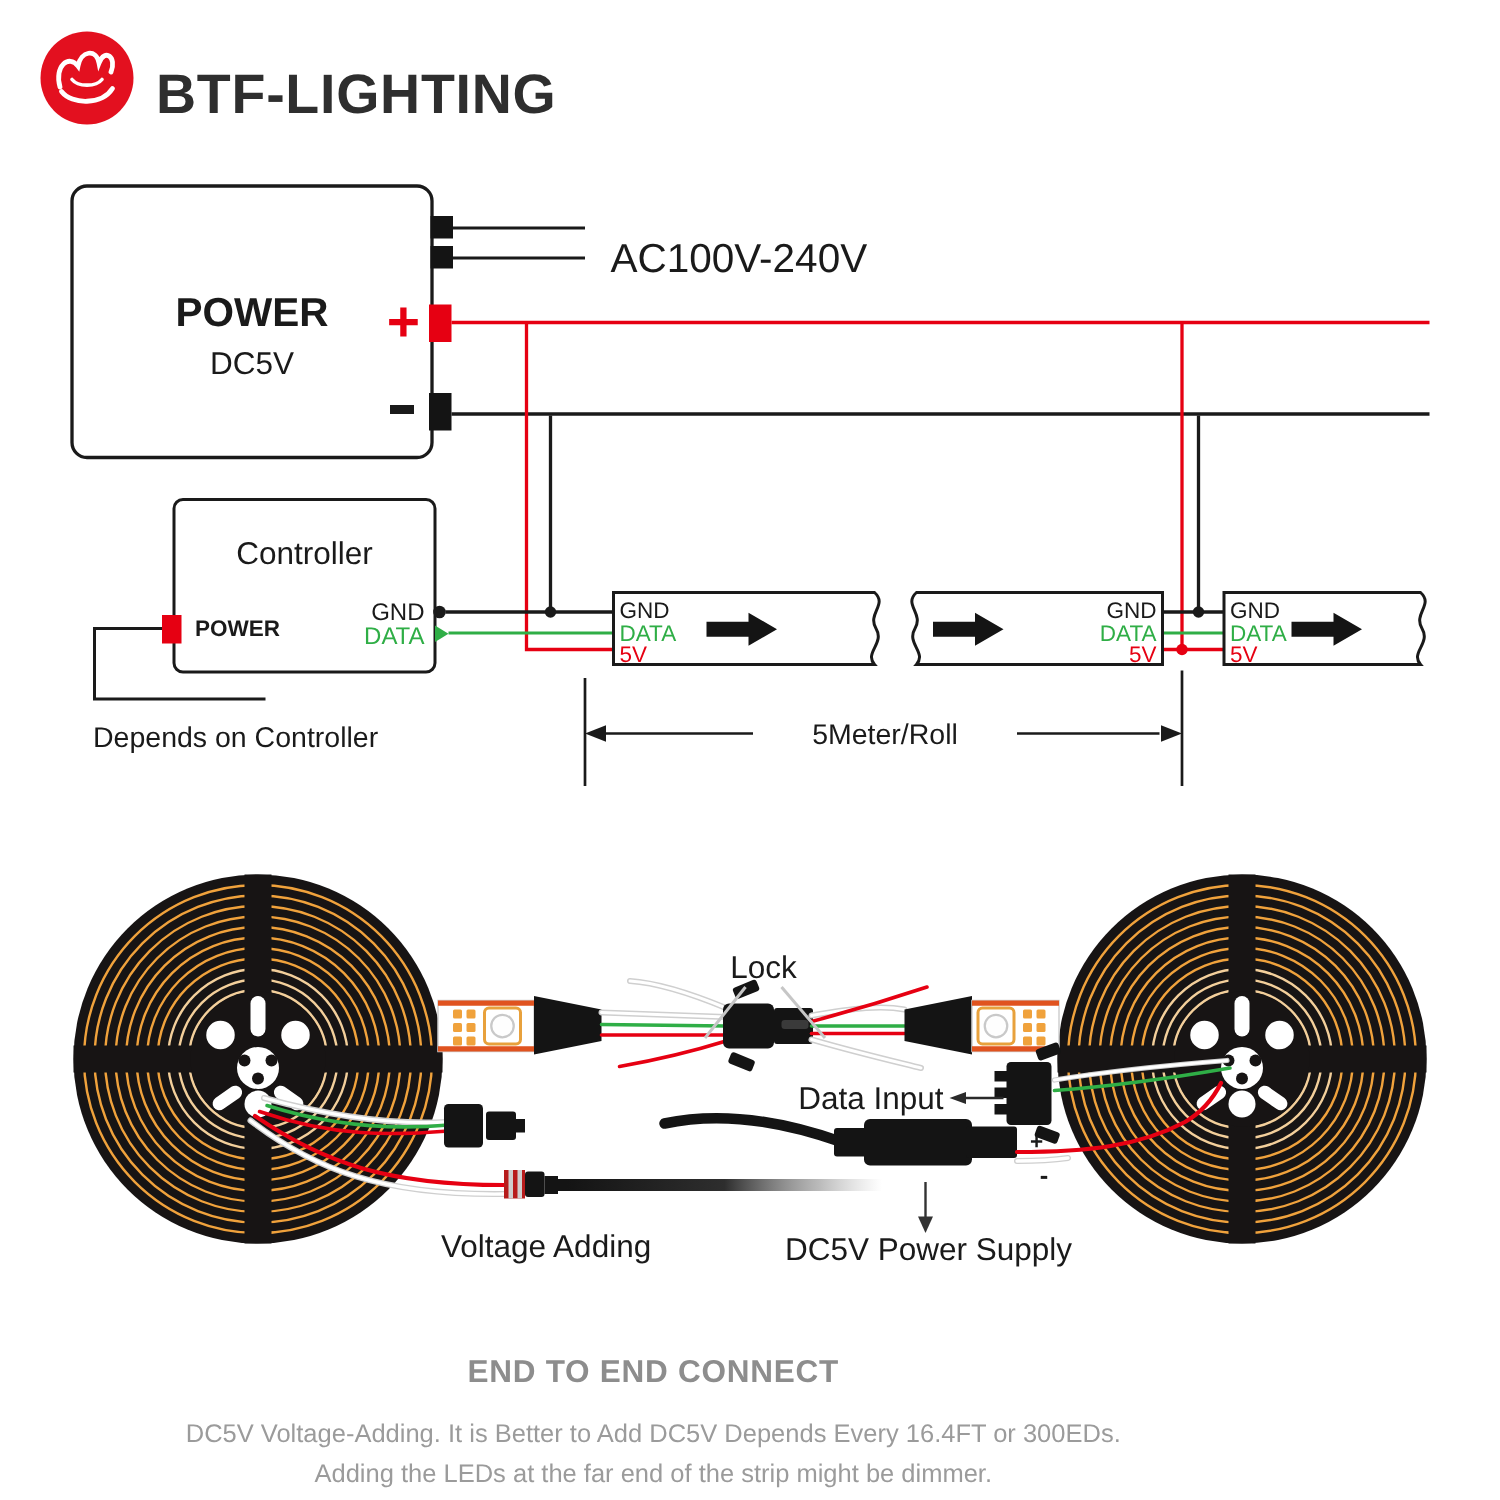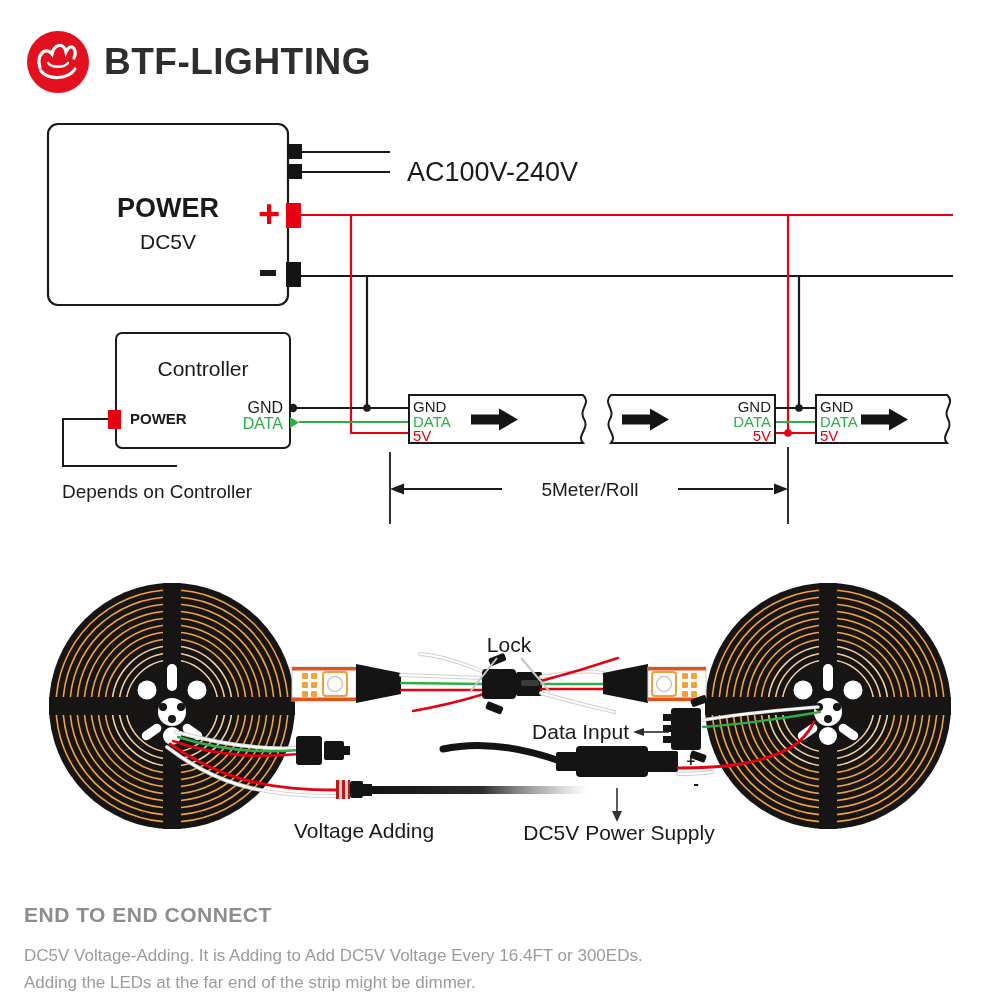--- a/index.html
+++ b/index.html
@@ -1,22 +1,22 @@
 <!DOCTYPE html>
 <html><head>
 <meta charset="utf-8">
 <style>
   html,body{margin:0;padding:0;background:#fff;}
   .page{position:relative;width:1000px;height:1000px;background:#fff;overflow:hidden;
         font-family:"Liberation Sans",sans-serif;}
-  .header{position:absolute;left:26px;top:30px;display:flex;align-items:center;gap:14px;}
+  .header{position:absolute;left:26px;top:20px;display:flex;align-items:flex-end;gap:14px;}
   .brand{font-size:37px;font-weight:700;color:#2e2e2e;letter-spacing:.5px;}
   .main-svg{position:absolute;left:0;top:0;width:1000px;height:1000px;}
   .main-svg text{font-family:"Liberation Sans",sans-serif;}
-  .footer{position:absolute;left:0;top:903px;width:871px;text-align:left;margin-left:24px;}
+  .footer{position:absolute;left:0;top:903px;width:871px;text-align:center;}
   .footer .f-title{font-size:21px;font-weight:700;color:#8d8d8d;letter-spacing:.5px;}
   .footer .f-line1{margin-top:19px;font-size:17px;color:#9b9b9b;}
   .footer .f-line2{margin-top:7px;font-size:17px;color:#9b9b9b;}
 </style>
 </head>
 <body>
 
 <div class="page">
 
   <div class="header">
@@ -293,17 +293,17 @@
 
     <g>
       <line x1="617" y1="788" x2="617" y2="813" stroke="#333" stroke-width="1.6"></line>
       <polygon points="617,822 612,811 622,811" fill="#333"></polygon>
     </g>
     <text x="619" y="840" font-size="21" fill="#1a1a1a" text-anchor="middle">DC5V Power Supply</text>
   </svg>
 
   <div class="footer">
     <div class="f-title">END TO END CONNECT</div>
-    <div class="f-line1">DC5V Voltage-Adding. It is Adding to Add DC5V Voltage Every 16.4FT or 300EDs.</div>
+    <div class="f-line1">DC5V Voltage-Adding. It is Better to Add DC5V Depends Every 16.4FT or 300EDs.</div>
     <div class="f-line2">Adding the LEDs at the far end of the strip might be dimmer.</div>
   </div>
 
 </div>
 
 </body></html>

